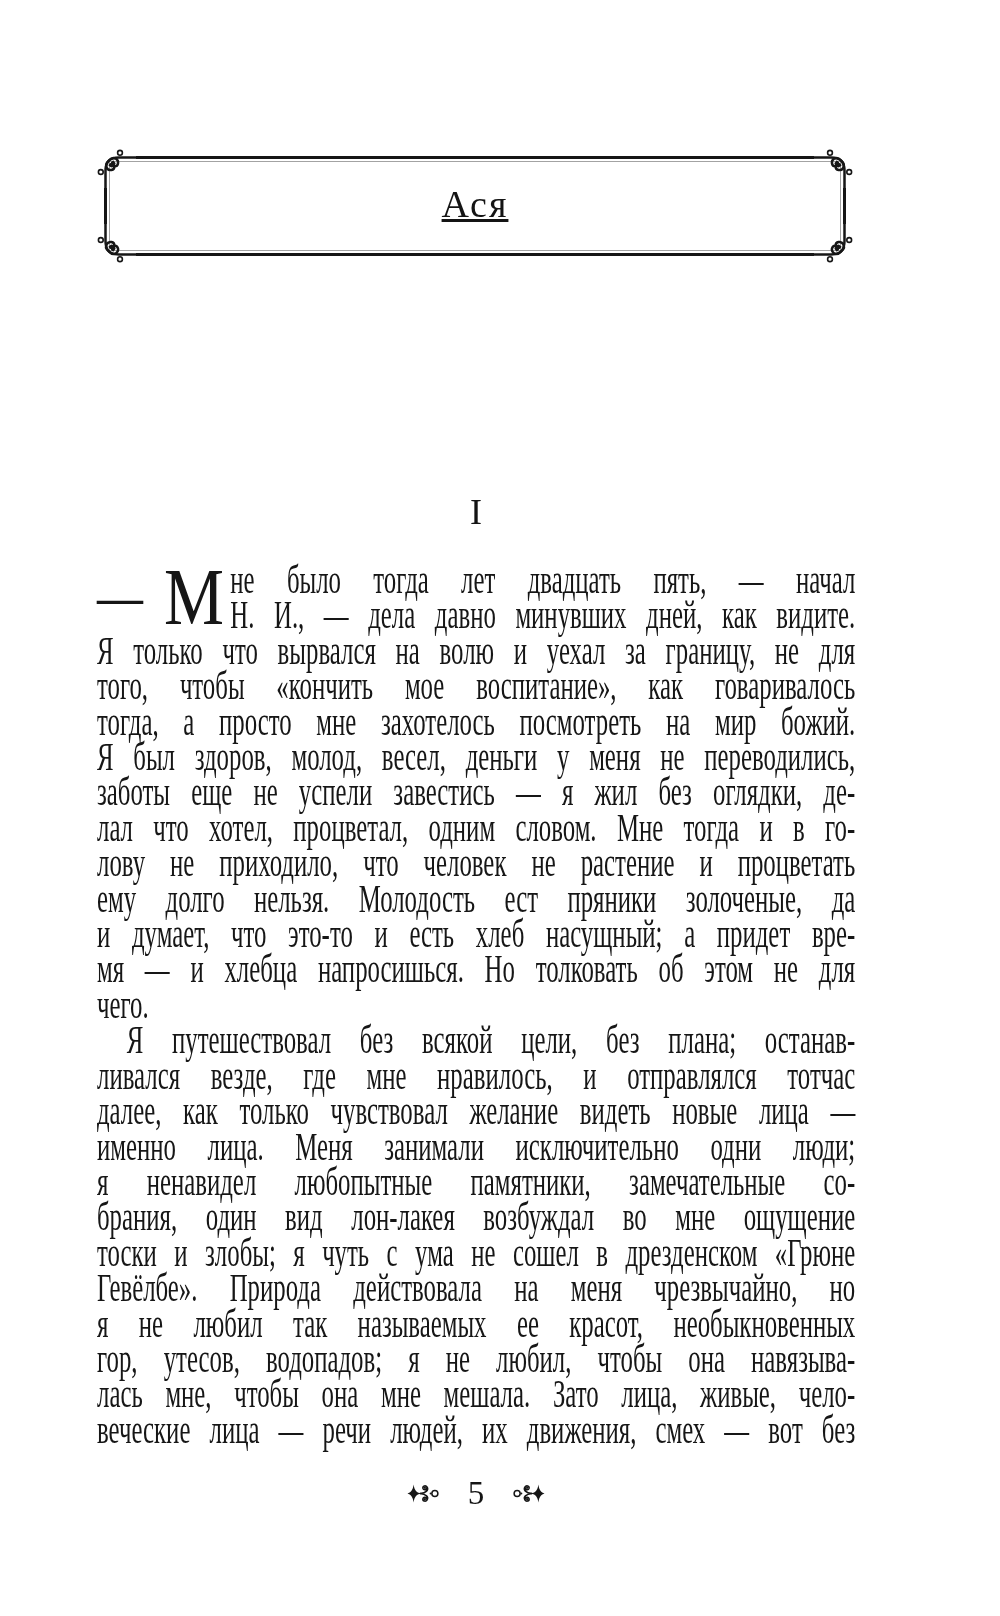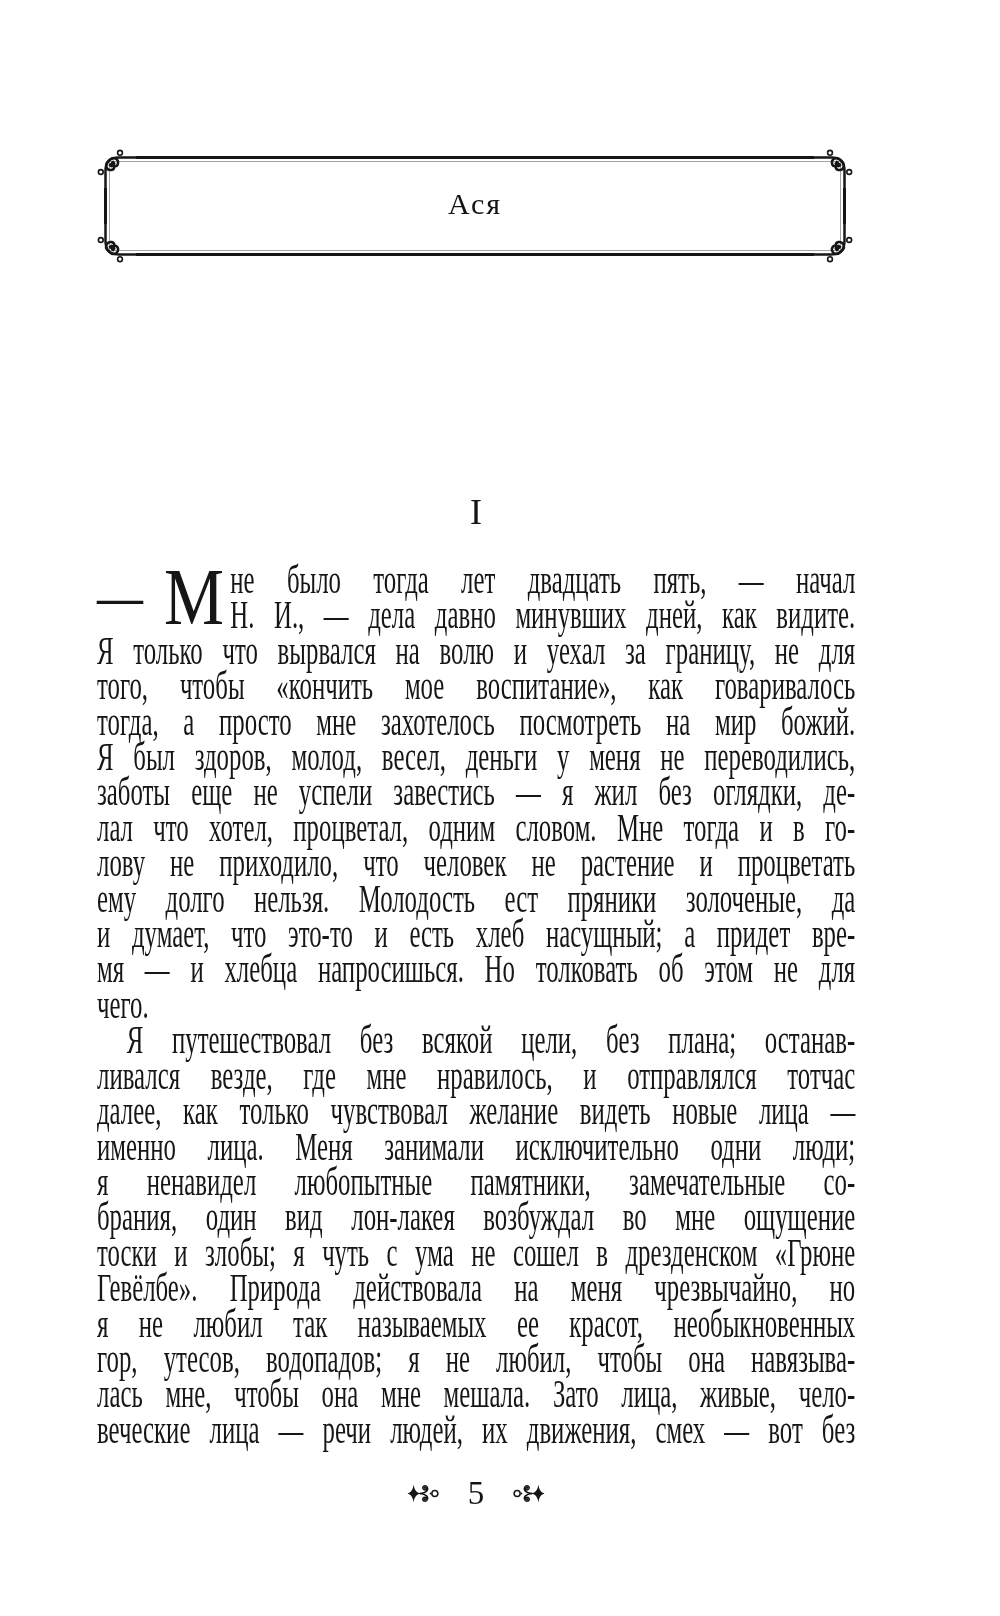--- a/index.html
+++ b/index.html
@@ -22,21 +22,21 @@
   .f-right  { right:6px;  top:38px;  bottom:38px; width:3px; }
   .corner { position:absolute; width:44px; height:44px; overflow:visible; }
   .c-tl { top:0; left:0; }
   .c-tr { top:0; right:0; transform:scaleX(-1); }
   .c-bl { bottom:0; left:0; transform:scaleY(-1); }
   .c-br { bottom:0; right:0; transform:scale(-1,-1); }
   .title-text {
     position:absolute; inset:0;
     display:flex; align-items:center; justify-content:center;
     padding-bottom:4px;
-    font-size:30px; letter-spacing:2px; color:#141414;
+    font-size:38px; letter-spacing:2px; color:#141414;text-decoration:underline;
   }
 
   
   .chapter-num {
     position:absolute; left:97px; top:494px; width:758px;
     text-align:center; font-size:36px; line-height:36px; color:#141414;
   }
 
   
   .body-text {

